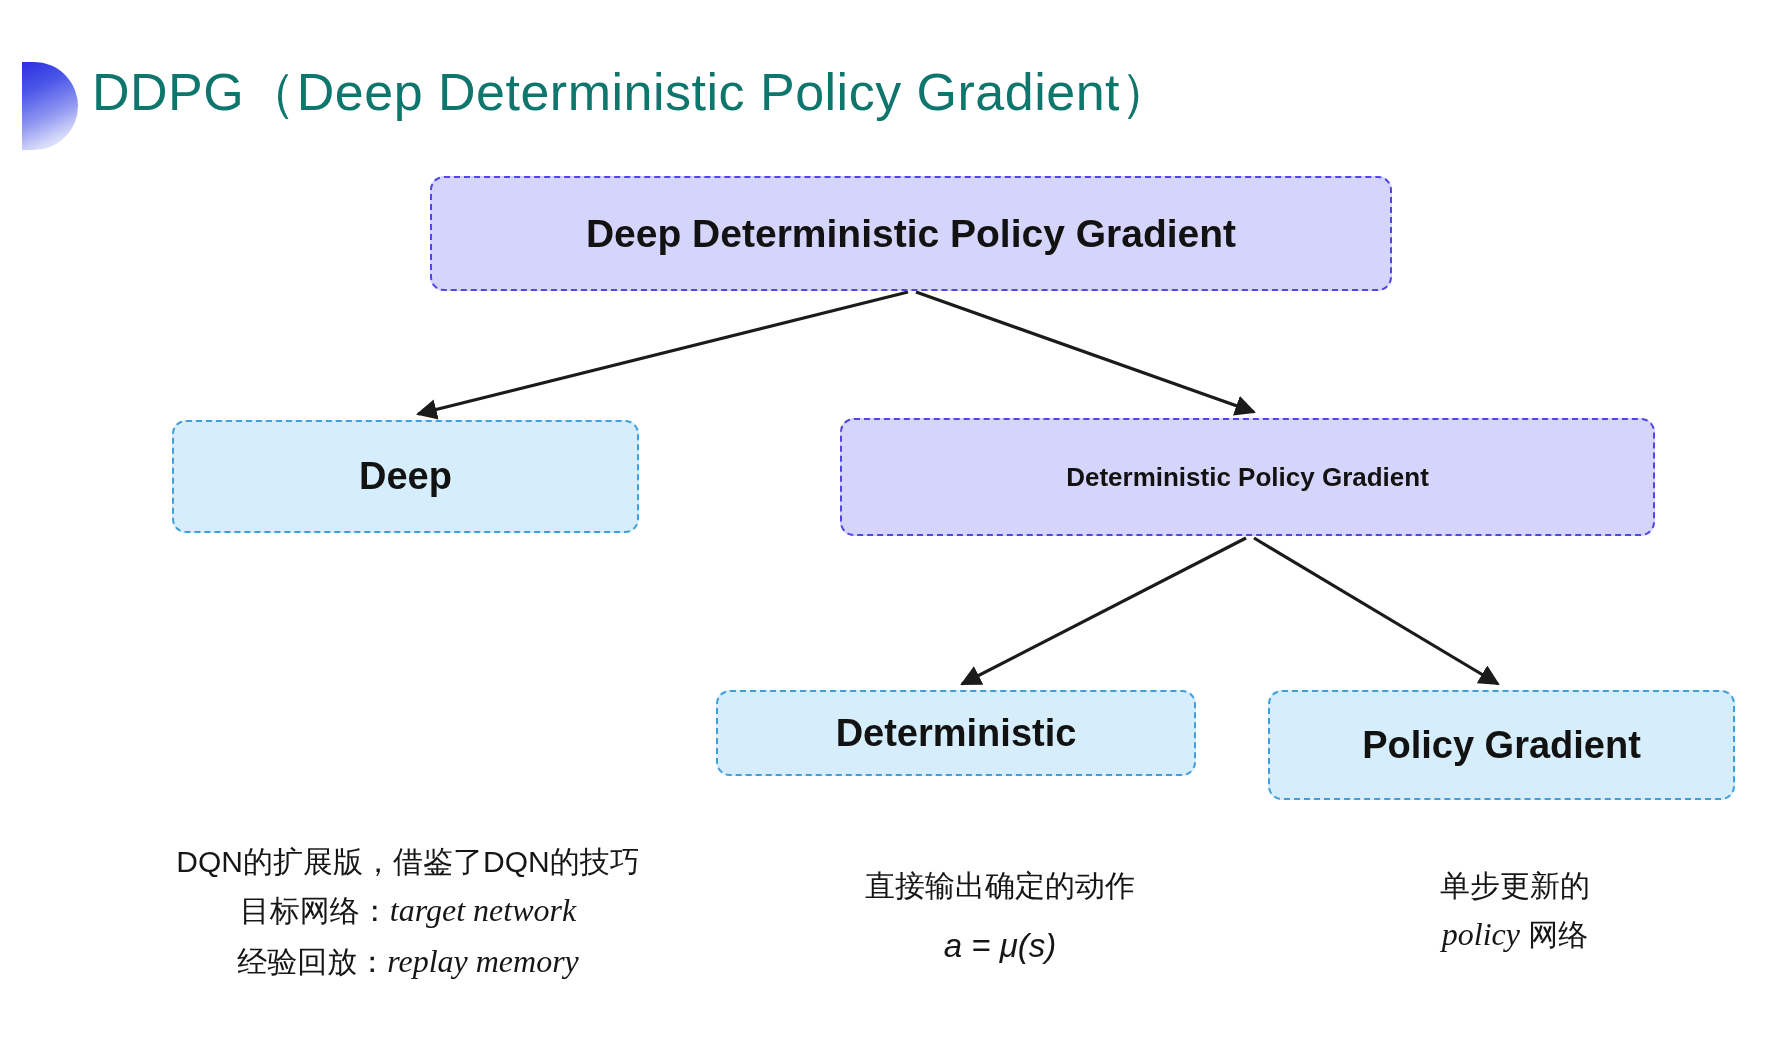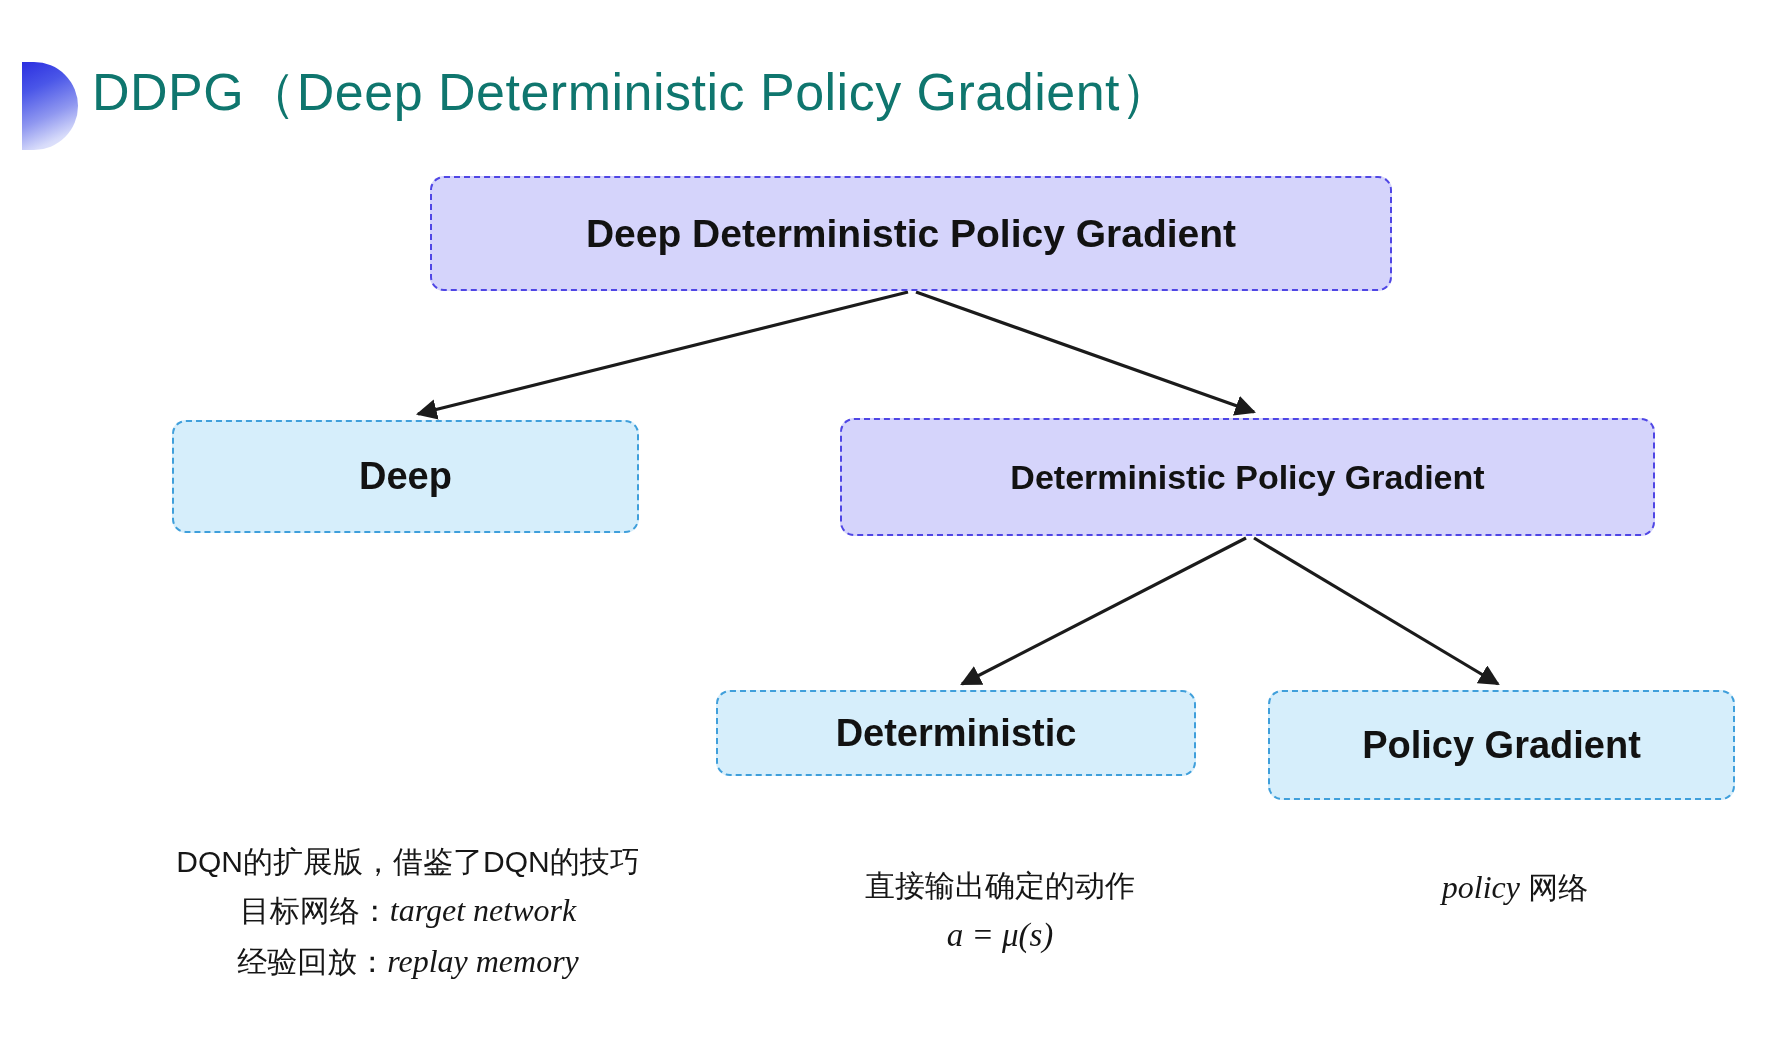--- a/index.html
+++ b/index.html
@@ -58,21 +58,21 @@
     background: #d5d4fb;
     border: 2.5px dashed #4f46e5;
   }
   .node-cyan {
     background: #d6eefb;
     border: 2.5px dashed #3f9fdb;
   }
 
   #node-root   { left: 430px; top: 176px;  width: 962px; height: 115px; font-size: 39px; }
   #node-deep   { left: 172px; top: 420px;  width: 467px; height: 113px; font-size: 38px; }
-  #node-dpg    { left: 840px; top: 418px;  width: 815px; height: 118px; font-size: 34px; }
+  #node-dpg    { left: 840px; top: 418px;  width: 815px; height: 118px; font-size: 26px; }
   #node-det    { left: 716px; top: 690px;  width: 480px; height: 86px; font-size: 38px; }
   #node-pg     { left: 1268px; top: 690px; width: 467px; height: 110px; font-size: 38px; }
 
   
   #connectors {
     position: absolute;
     left: 0; top: 0;
     width: 1778px;
     height: 1056px;
     pointer-events: none;
@@ -89,23 +89,24 @@
   .ital {
     font-family: "Liberation Serif", serif;
     font-style: italic;
     font-size: 32px;
   }
   .ann-left  { left: 148px; top: 838px; text-align: center; width: 520px; }
   .ann-mid   { left: 770px; top: 862px; text-align: center; width: 460px; }
   .ann-right { left: 1350px; top: 862px; text-align: center; width: 330px; }
   .ann-line { display: block; }
   .eq {
-    font-family: Liberation Serif, serif;
+    font-family: Liberation Sans, sans-serif;
     font-style: italic;
     font-size: 33px;
+    margin-top: 11px;
   }
 </style>
 </head>
 <body>
 
 <div id="slide">
 
   <div class="title-bullet"></div>
 
   <div class="slide-title">DDPG（Deep Deterministic Policy Gradient）</div>
@@ -141,18 +142,19 @@
       <span>经验回放：</span><span class="ital">replay memory</span>
     </span>
   </div>
 
   <div class="annotation ann-mid">
     <span class="ann-line">直接输出确定的动作</span>
     <span class="ann-line eq">a = μ(s)</span>
   </div>
 
   <div class="annotation ann-right">
+    <span class="ann-line">单步更新的</span>
     <span class="ann-line">
       <span class="ital">policy</span><span> 网络</span>
     </span>
   </div>
 
 </div>
 
 </body></html>

